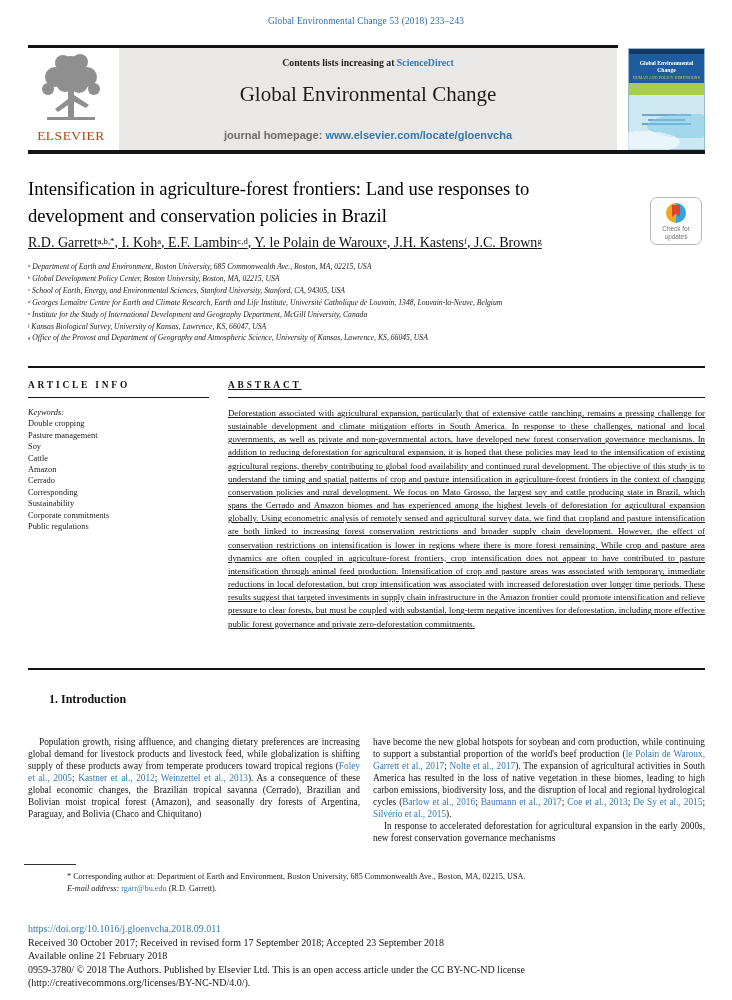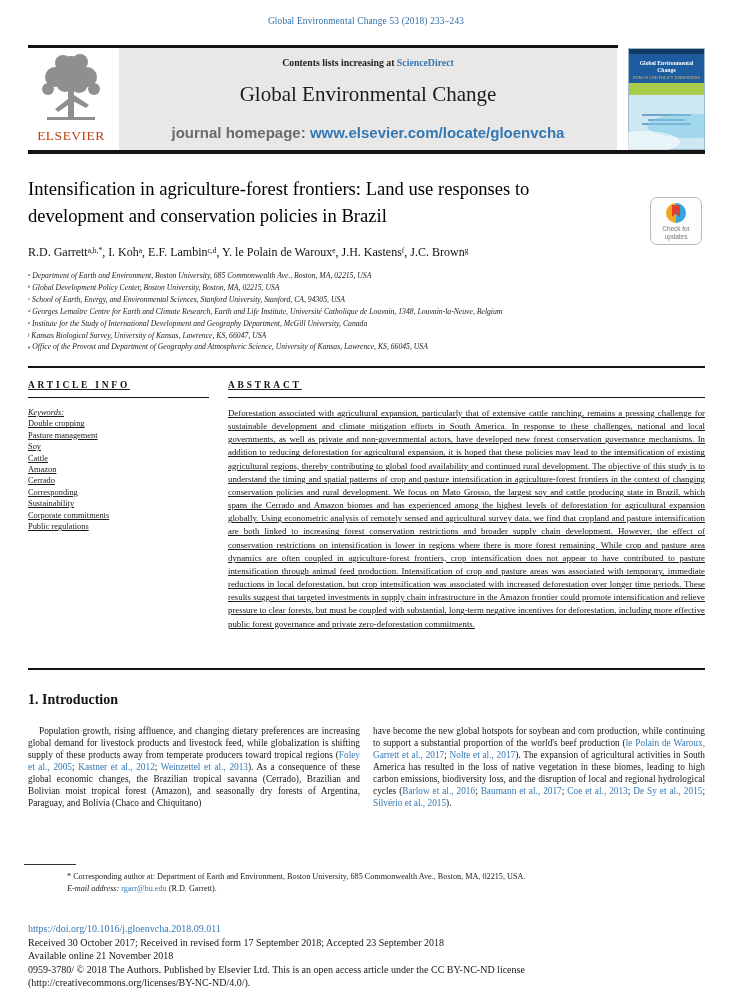--- a/index.html
+++ b/index.html
@@ -19,21 +19,21 @@
   .bar-top { position:absolute; top:0; left:0; width:590px; height:3px; background:#141414; }
   .bar-bottom { position:absolute; top:105px; left:0; width:677px; height:4px; background:#141414; }
   .gray-box {
     position:absolute; left:91px; top:3px; width:498px; height:102px;
     background:#e9e8e6; text-align:center;
   }
   .contents-line { margin-top:9px; font-size:9.8px; font-weight:bold; color:#222; }
   .journal-title { margin-top:14px; font-size:21px; color:#1c1c1c; }
   .homepage-line {
     position:absolute; bottom:9px; left:0; width:100%;
-    font-family:"Liberation Sans", sans-serif; font-size:15px; font-weight:bold; color:#6b6b6b;
+    font-family:"Liberation Sans", sans-serif; font-size:11px; font-weight:bold; color:#6b6b6b;
   }
   .lnk { color:#3478b5; text-decoration:none; cursor:pointer; }
   .logo-box { position:absolute; left:0; top:6px; width:86px; height:98px; text-align:center; }
   .logo-box svg { display:block; margin:0 auto; }
   .elsevier-text { font-size:13.5px; color:#c2410c; letter-spacing:0.5px; margin-top:1px; }
   
   .cover {
     position:absolute; right:0; top:3px; width:77px; height:102px;
     background:linear-gradient(180deg,#123a66 0 6%, #1d5c9e 6% 34%, #a9cc4a 34% 46%, #cde8f2 46% 100%);
     box-shadow:0 0 0 1px #9db8c9 inset; overflow:hidden;
@@ -44,21 +44,21 @@
   .cover-lines div { height:2px; background:#2b6da8; opacity:0.55; margin:2.5px 14px; }
   .cover-lines div:nth-child(2){ margin:2.5px 20px; }
   .cover-wave { position:absolute; bottom:0; left:0; width:100%; height:40px;
     background:
       radial-gradient(ellipse 60px 18px at 20% 80%, rgba(255,255,255,0.55) 0 60%, transparent 61%),
       radial-gradient(ellipse 70px 20px at 80% 40%, rgba(120,200,230,0.5) 0 60%, transparent 61%);
   }
   
   .title-block { position:absolute; top:176px; left:28px; width:600px; }
   .article-title { font-size:18.6px; font-weight:normal; line-height:26.5px; color:#000; }
-  .authors { margin-top:16px; font-size:12px; color:#111; }
+  .authors { margin-top:6px; font-size:14px; color:#111;text-decoration:underline; }
   .affiliations { margin-top:11px; font-style:italic; font-size:7.7px; line-height:10.9px; color:#222; }
   .affil-row { white-space:nowrap; }
   .sup { position:relative; top:-0.38em; font-size:62%; }
   
   .badge {
     position:absolute; top:197px; left:650px; width:52px; height:48px;
     border:1px solid #b9b9b9; border-radius:7px; background:#fdfdfd; text-align:center;
   }
   .badge-circle {
     width:20px; height:20px; border-radius:50%; margin:5px auto 2px auto;
@@ -67,31 +67,31 @@
   .badge-mark {
     position:absolute; left:6px; top:2px; width:8px; height:12px; background:#e0412c;
     clip-path:polygon(0 0,100% 0,100% 100%,50% 70%,0 100%);
   }
   .badge-text { font-family:"Liberation Sans", sans-serif; font-size:6.4px; color:#777; line-height:7.5px; }
   
   .rule-mid { position:absolute; left:28px; width:677px; height:2px; background:#141414; }
   .rule-1 { top:366px; } .rule-2 { top:668px; }
   
   .info-abs { position:absolute; top:380px; left:28px; width:677px; display:flex; }
-  .col-info { width:181px; flex:none;text-decoration:underline; }
+  .col-info { width:181px; flex:none; }
   .col-abs { margin-left:19px; flex:1;text-decoration:underline; }
   .sec-heading { font-size:9.4px; font-weight:bold; letter-spacing:0.30em; color:#111; }
   .rule-thin { height:1px; background:#141414; margin-top:7px; margin-bottom:9px; }
   .kw-label { font-style:italic; font-size:8.4px; line-height:11.4px; }
   .kw-item { font-size:8.4px; line-height:11.4px; }
   .abs-text { font-size:8.8px; line-height:13.15px; text-align:justify; color:#151515; }
   
   .intro { position:absolute; top:692px; left:28px; width:677px; }
-  .intro-heading { font-size:14px; font-weight:bold; color:#111; }
-  .columns { display:flex; margin-top:17px; }
+  .intro-heading { font-size:12px; font-weight:bold; color:#111;margin-left:21px; }
+  .columns { display:flex; margin-top:29px; }
   .colL { width:332px; flex:none; }
   .colR { width:332px; flex:none; margin-left:13px; }
   .body-p { font-size:9.3px; line-height:12px; text-align:justify; color:#151515; }
   .indent { text-indent:11px; }
   
   .footnote { position:absolute; top:864px; left:28px; width:560px; }
   .fn-rule { width:52px; height:1px; background:#333; margin-bottom:6px; margin-left:-4px; }
   .fn-line { font-size:8.2px; line-height:11.6px; color:#1a1a1a; padding-left:6px;margin-left:33px; }
   .i { font-style:italic; }
   
@@ -204,31 +204,32 @@
   <div class="rule-mid rule-2"></div>
 
   <div class="intro">
     <div class="intro-heading">1. Introduction</div>
     <div class="columns">
       <div class="colL">
         <p class="body-p indent"><span>Population growth, rising affluence, and changing dietary preferences are increasing global demand for livestock products and livestock feed, while globalization is shifting supply of these products away from temperate producers toward tropical regions (</span><span class="lnk">Foley et al., 2005</span><span>; </span><span class="lnk">Kastner et al., 2012</span><span>; </span><span class="lnk">Weinzettel et al., 2013</span><span>). As a consequence of these global economic changes, the Brazilian tropical savanna (Cerrado), Brazilian and Bolivian moist tropical forest (Amazon), and seasonally dry forests of Argentina, Paraguay, and Bolivia (Chaco and Chiquitano)</span></p>
       </div>
       <div class="colR">
         <p class="body-p"><span>have become the new global hotspots for soybean and corn production, while continuing to support a substantial proportion of the world's beef production (</span><span class="lnk">le Polain de Waroux, Garrett et al., 2017</span><span>; </span><span class="lnk">Nolte et al., 2017</span><span>). The expansion of agricultural activities in South America has resulted in the loss of native vegetation in these biomes, leading to high carbon emissions, biodiversity loss, and the disruption of local and regional hydrological cycles (</span><span class="lnk">Barlow et al., 2016</span><span>; </span><span class="lnk">Baumann et al., 2017</span><span>; </span><span class="lnk">Coe et al., 2013</span><span>; </span><span class="lnk">De Sy et al., 2015</span><span>; </span><span class="lnk">Silvério et al., 2015</span><span>).</span></p>
+        <p class="body-p indent">In response to accelerated deforestation for agricultural expansion in the early 2000s, new forest conservation governance mechanisms</p>
       </div>
     </div>
   </div>
 
   <div class="footnote">
     <div class="fn-rule"></div>
     <div class="fn-line">* Corresponding author at: Department of Earth and Environment, Boston University, 685 Commonwealth Ave., Boston, MA, 02215, USA.</div>
     <div class="fn-line"><span class="i">E-mail address:</span><span> </span><span class="lnk">rgarr@bu.edu</span><span> (R.D. Garrett).</span></div>
   </div>
 
   <div class="bottom-block">
     <div><span class="lnk">https://doi.org/10.1016/j.gloenvcha.2018.09.011</span></div>
     <div>Received 30 October 2017; Received in revised form 17 September 2018; Accepted 23 September 2018</div>
-    <div>Available online 21 November 2018</div>
+    <div>Available online 21 February 2018</div>
     <div>0959-3780/ © 2018 The Authors. Published by Elsevier Ltd. This is an open access article under the CC BY-NC-ND license</div>
     <div>(http://creativecommons.org/licenses/BY-NC-ND/4.0/).</div>
   </div>
 
 </div>
 
 </body></html>

